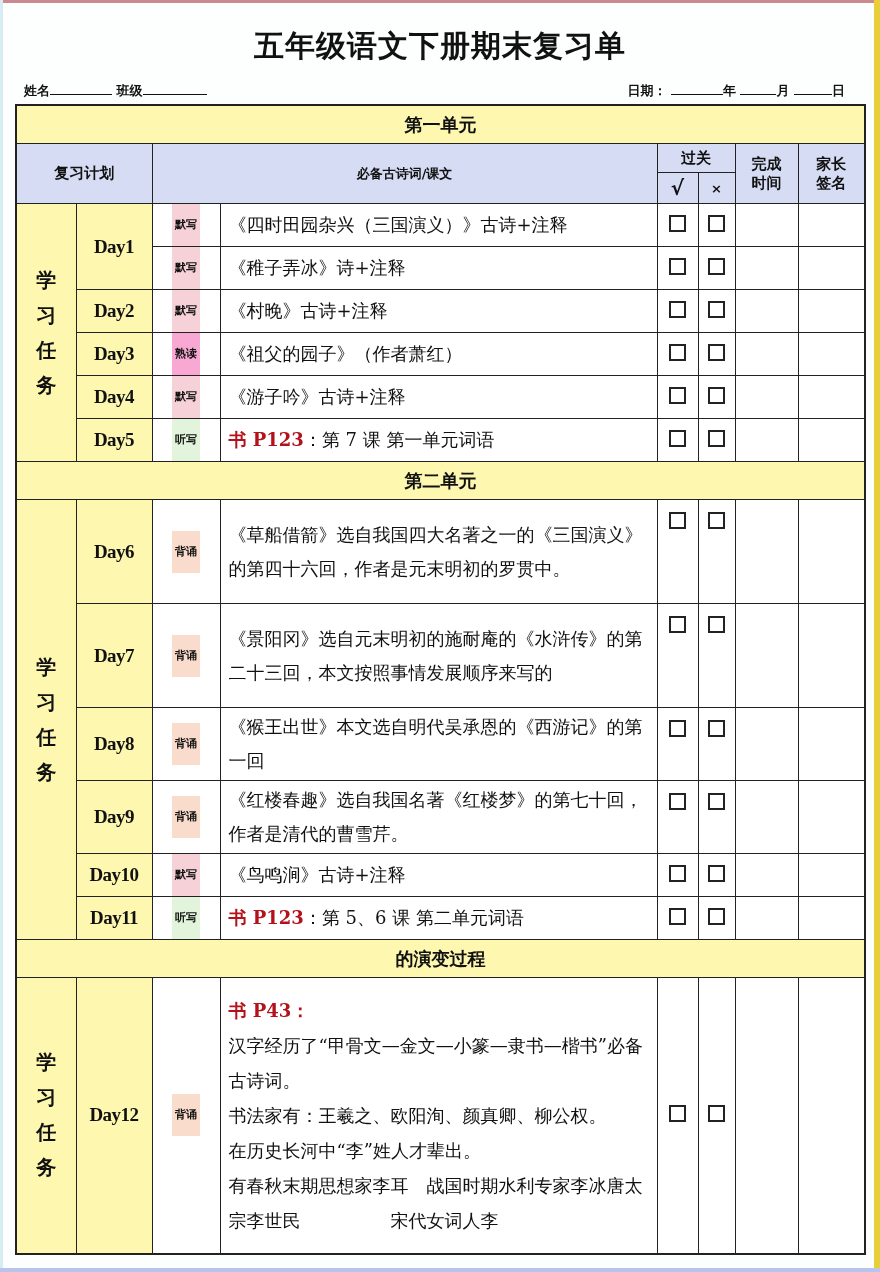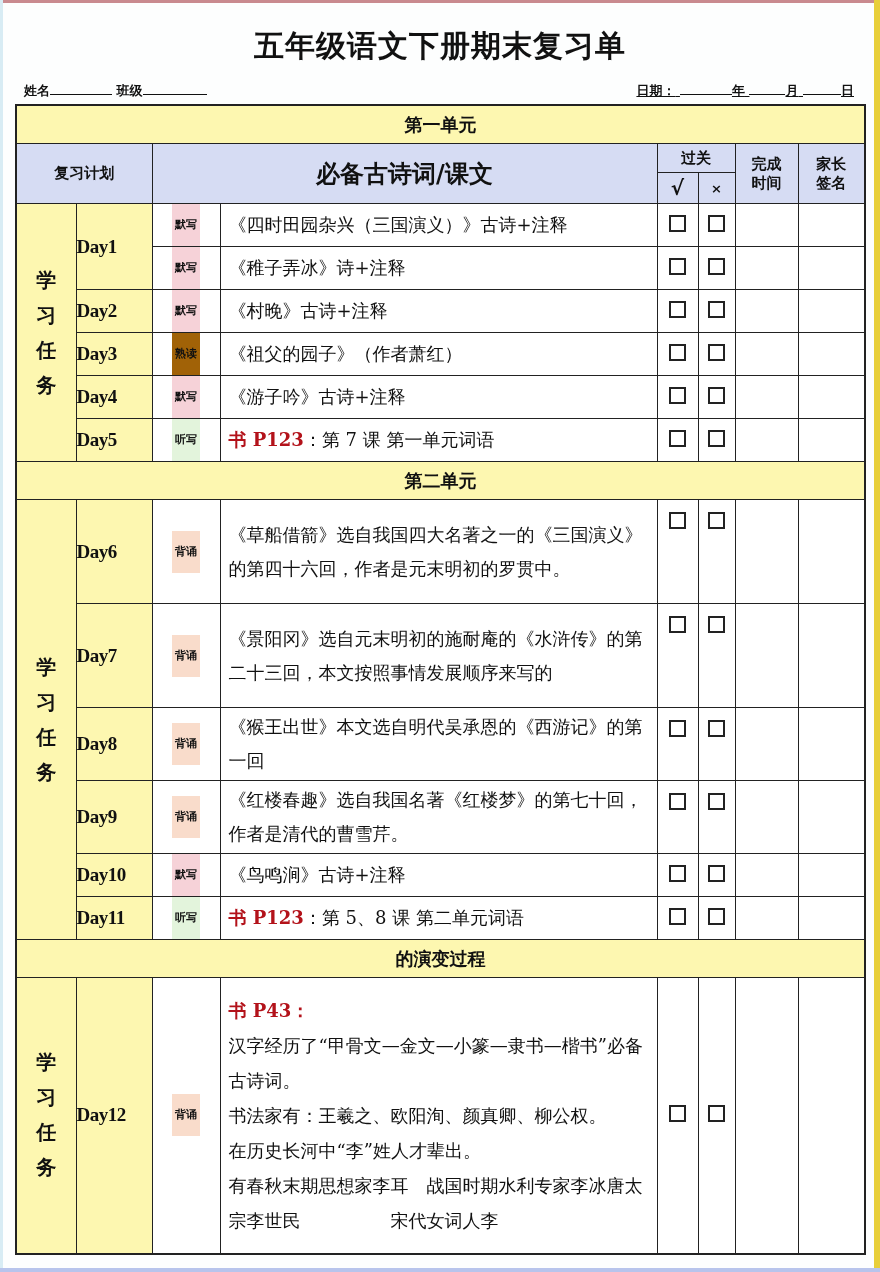--- a/index.html
+++ b/index.html
@@ -16,37 +16,37 @@
 
   .title {
     position:absolute; left:0; top:26px; width:880px; text-align:center;
     font-size:30px; font-weight:bold; letter-spacing:1px;
     font-family:"DejaVu Sans", "Liberation Sans", sans-serif;
   }
   .meta { position:absolute; top:80px; font-size:13px; font-weight:bold;
     font-family:"DejaVu Sans", "Liberation Sans", sans-serif; }
   .meta .line { display:inline-block; border-bottom:1.5px solid #111; height:14px; vertical-align:baseline; }
   .meta-left { left:24px; }
-  .meta-right { right:26px;text-decoration:underline; }
+  .meta-right { right:35px; }
 
   table.sheet {
     position:absolute; left:15px; top:104px; width:849px;
     border-collapse:collapse; table-layout:fixed;
     border:2px solid #222;
   }
   table.sheet td { border:1.5px solid #222; padding:0; vertical-align:middle; }
   .unit-row td { background:#fdf7b0; height:37px; text-align:center; font-weight:bold; font-size:18px;
     font-family:"DejaVu Sans", "Liberation Sans", sans-serif; }
   .head td { background:#d6dcf3; text-align:center; font-weight:bold; font-size:15px;
     font-family:"DejaVu Sans", "Liberation Sans", sans-serif; }
-  .head .big { font-size:24px; }
+  .head .big { font-size:13px; }
   .yl { background:#fdf7b0; }
   .task-label { text-align:center; font-weight:bold; font-size:20px; line-height:35px;
     font-family:"DejaVu Sans", "Liberation Sans", sans-serif; }
-  .day { font-weight:bold; font-size:19px; font-family:"Liberation Serif", serif; letter-spacing:-0.5px; }
+  .day { text-align:center; font-weight:bold; font-size:19px; font-family:"Liberation Serif", serif; letter-spacing:-0.5px; }
   .badge-cell { text-align:center; background:#fff; }
   .badge { display:inline-block; font-size:11px; font-weight:bold; padding:14px 3px; line-height:14px;
     font-family:"DejaVu Sans", "Liberation Sans", sans-serif; }
   .content { background:#fff; padding:2px 8px !important; font-size:18px; line-height:34px; text-align:left; }
   .content .red { color:#b3121a; font-weight:bold; }
   .chk { text-align:center; background:#fff; }
   .box { display:inline-block; width:17px; height:17px; border:2px solid #222; box-sizing:border-box; }
   .blank { background:#fff; }
   .top-align { vertical-align:top !important; }
   .chk.top-align { padding-top:12px !important; }
@@ -120,21 +120,21 @@
         <td class="yl day" rowspan="1">Day2</td>
         <td class="badge-cell"><span class="badge" style="background:#f6d2d8">默写</span></td>
         <td class="content"><span>《村晚》古诗+注释</span></td>
         <td class="chk"><span class="box"></span></td>
         <td class="chk"><span class="box"></span></td>
         <td class="blank"></td>
         <td class="blank"></td>
       </tr>
       <tr style="height:36px">
         <td class="yl day" rowspan="1">Day3</td>
-        <td class="badge-cell"><span class="badge" style="background:#a16207">熟读</span></td>
+        <td class="badge-cell"><span class="badge" style="background:#f9a8d4">熟读</span></td>
         <td class="content"><span>《祖父的园子》（作者萧红）</span></td>
         <td class="chk"><span class="box"></span></td>
         <td class="chk"><span class="box"></span></td>
         <td class="blank"></td>
         <td class="blank"></td>
       </tr>
       <tr style="height:35px">
         <td class="yl day" rowspan="1">Day4</td>
         <td class="badge-cell"><span class="badge" style="background:#f6d2d8">默写</span></td>
         <td class="content"><span>《游子吟》古诗+注释</span></td>
@@ -197,21 +197,21 @@
         <td class="badge-cell"><span class="badge" style="background:#f6d2d8">默写</span></td>
         <td class="content"><span>《鸟鸣涧》古诗+注释</span></td>
         <td class="chk"><span class="box"></span></td>
         <td class="chk"><span class="box"></span></td>
         <td class="blank"></td>
         <td class="blank"></td>
       </tr>
       <tr style="height:35px">
         <td class="yl day" rowspan="1">Day11</td>
         <td class="badge-cell"><span class="badge" style="background:#e3f4dc">听写</span></td>
-        <td class="content"><span class="red">书 P123</span><span>：第 5、8 课  第二单元词语</span></td>
+        <td class="content"><span class="red">书 P123</span><span>：第 5、6 课  第二单元词语</span></td>
         <td class="chk"><span class="box"></span></td>
         <td class="chk"><span class="box"></span></td>
         <td class="blank"></td>
         <td class="blank"></td>
       </tr>
       <tr class="unit-row">
         <td colspan="8">的演变过程</td>
       </tr>
       <tr style="height:276px">
         <td class="yl task-label" rowspan="1"><span>学</span><br><span>习</span><br><span>任</span><br><span>务</span></td>

